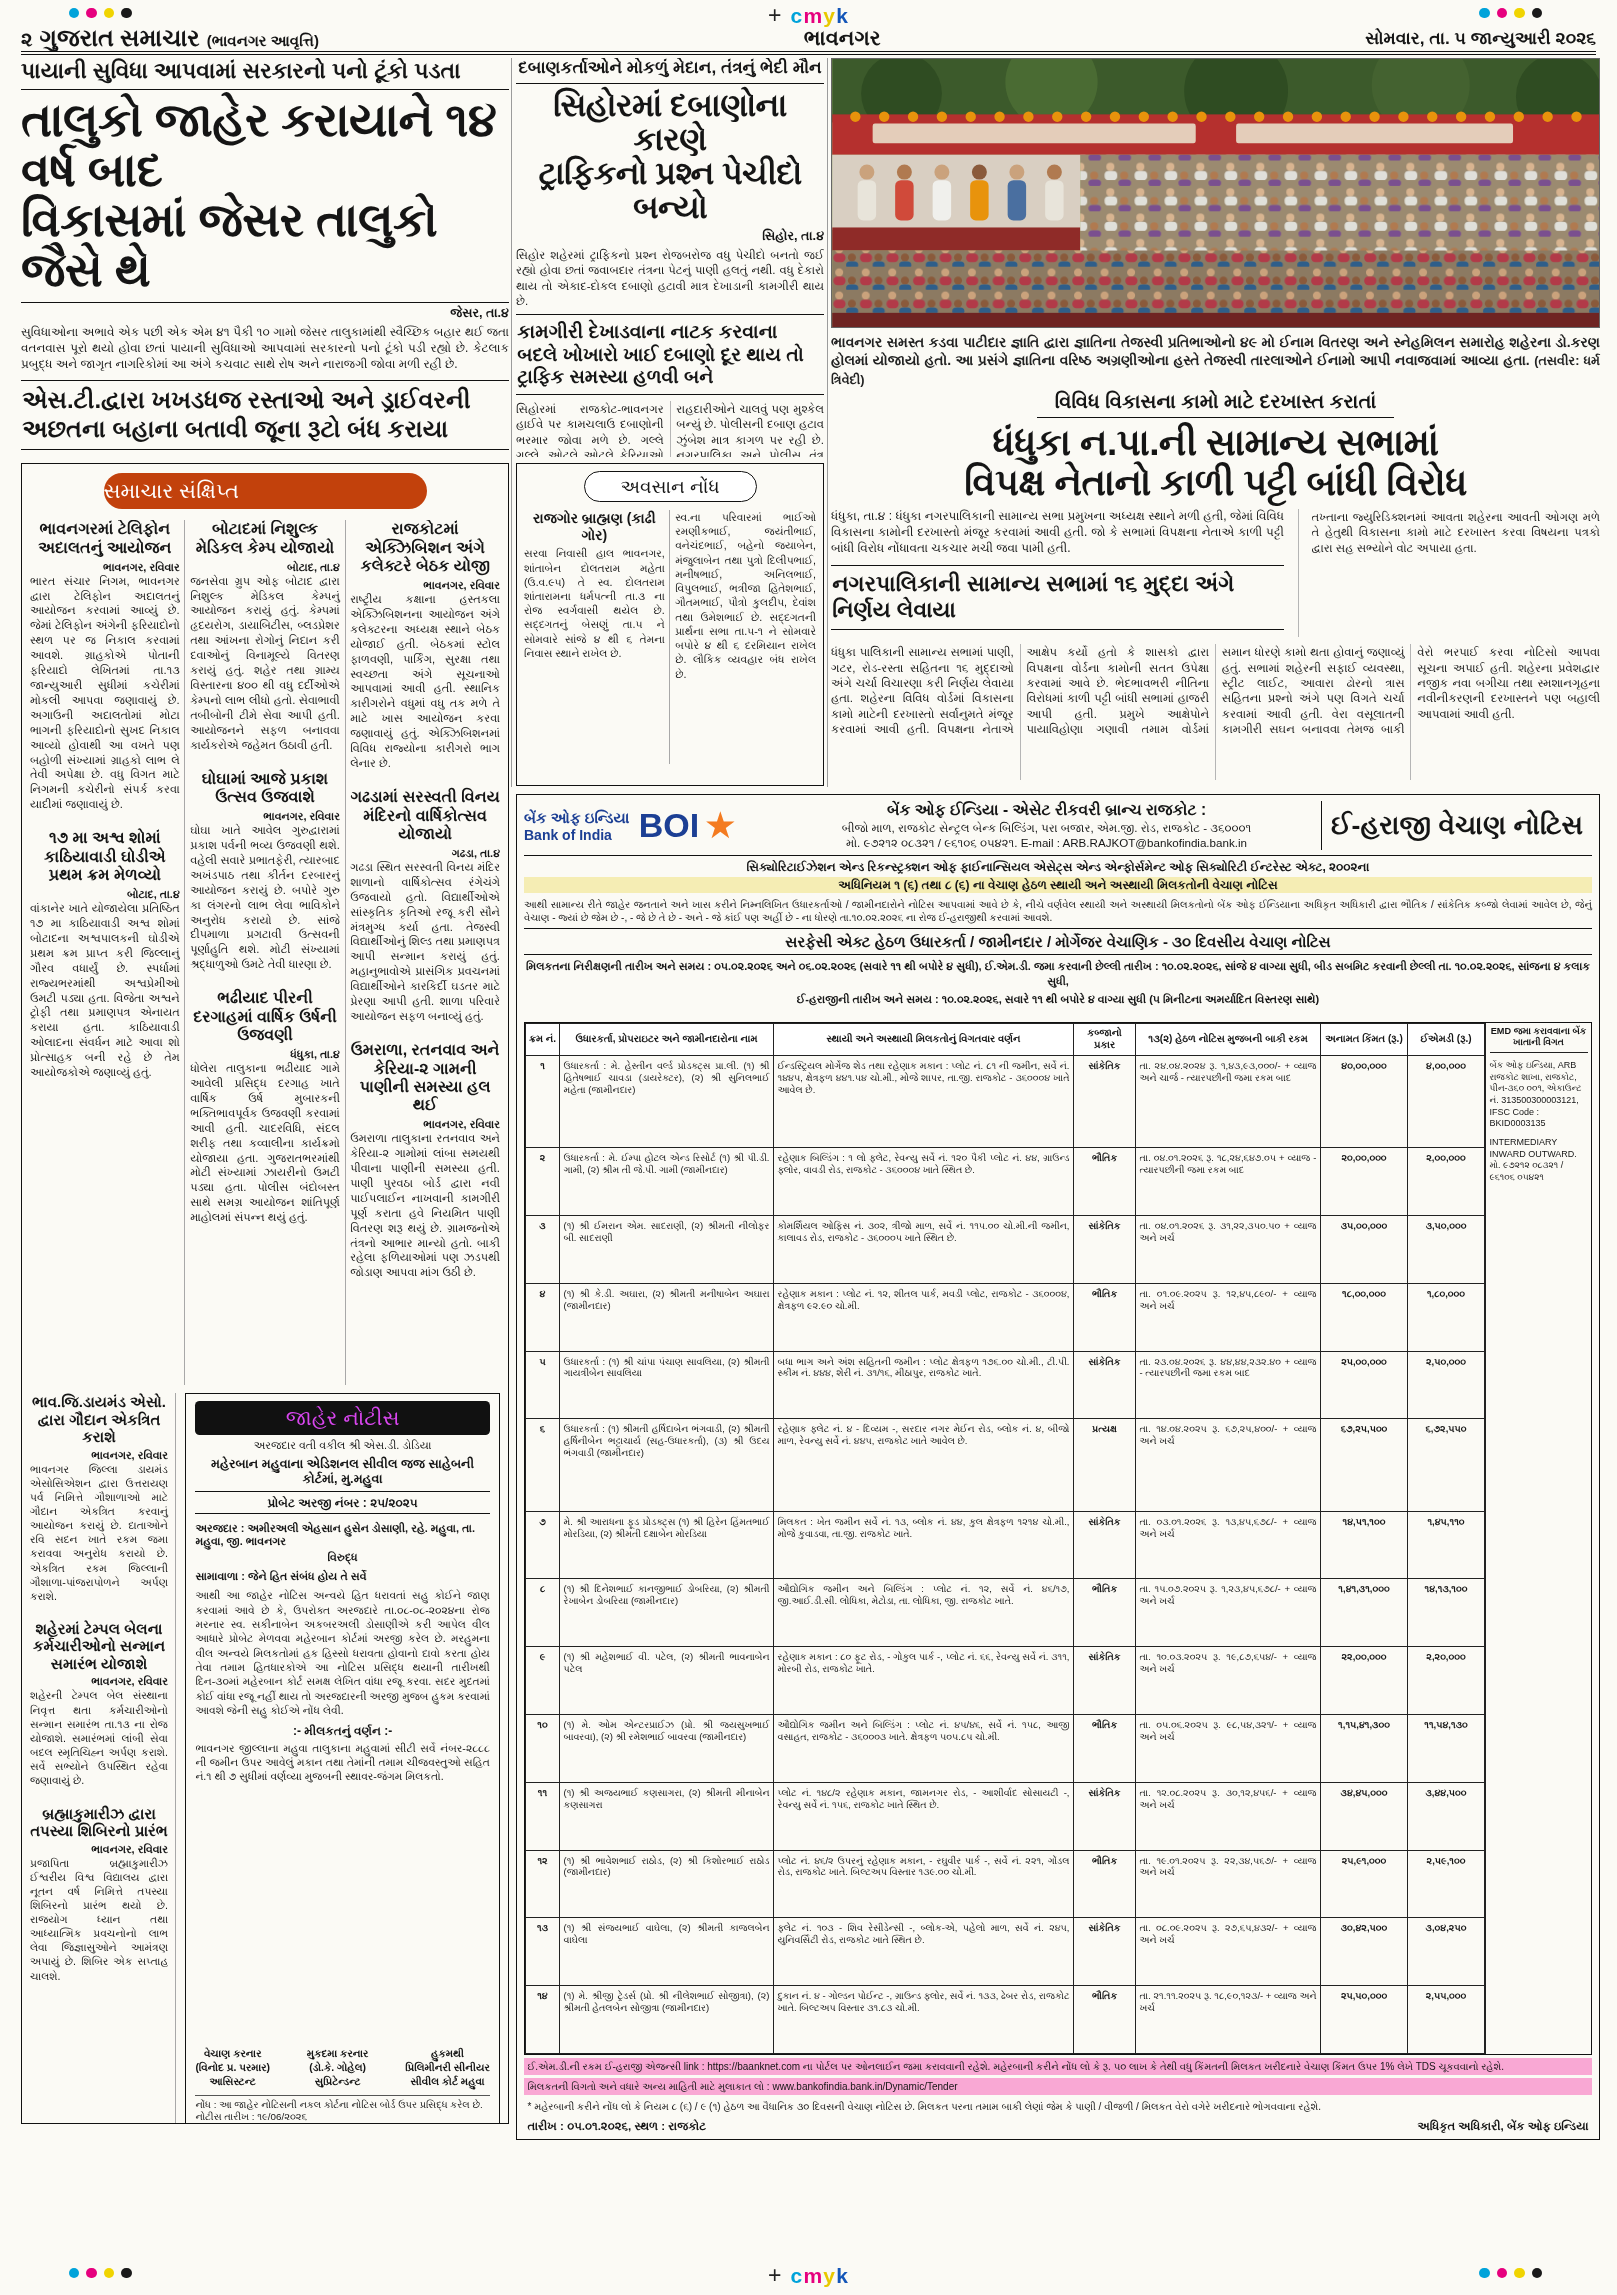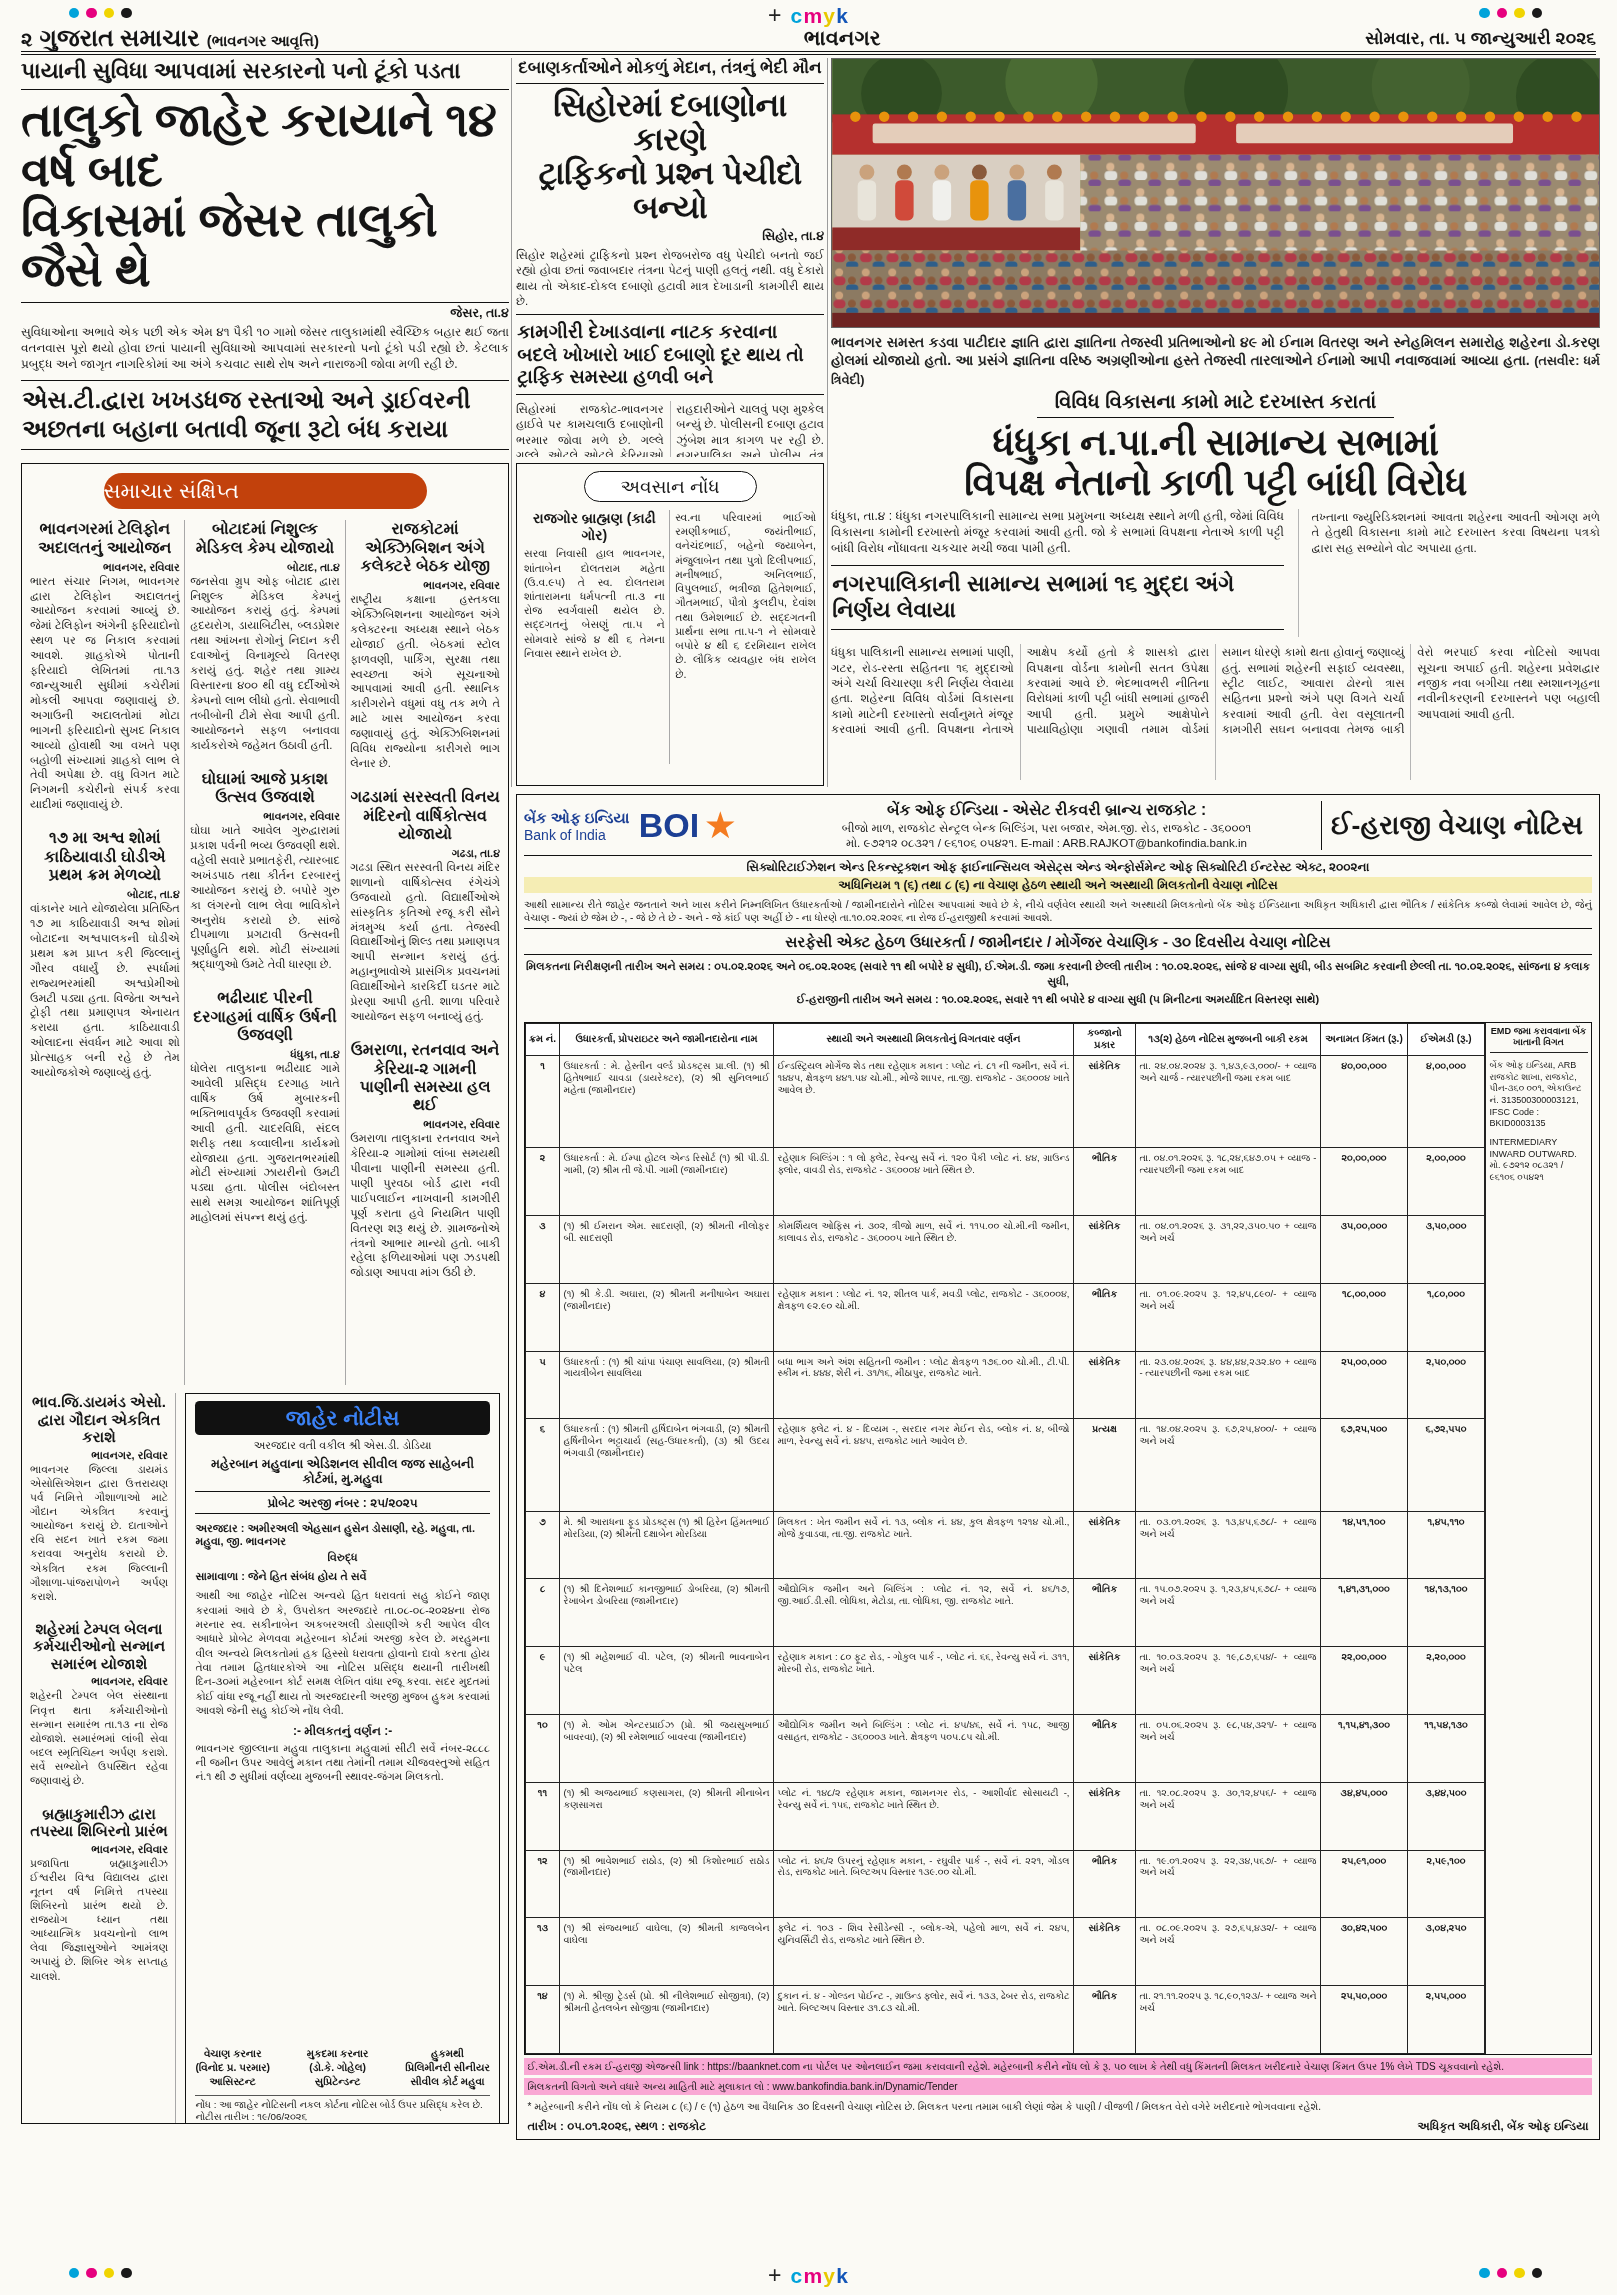--- a/index.html
+++ b/index.html
@@ -76,21 +76,21 @@
 .brief h3{font-size:16px;line-height:1.15;text-align:center;margin-bottom:3.5px}
 .brief .bdl{font-size:11px;font-weight:bold;text-align:right}
 .brief p{font-size:11.3px;line-height:1.32;text-align:justify}
 .briefs-bottom{display:flex;gap:9.2px;margin-top:8px;height:738px;overflow:hidden}
 .bb-left{width:146px;border-right:0.6px solid #a8a8a8;padding-right:7px;overflow:hidden}
 .bb-left .brief h3{font-size:15px}
 .bb-left .brief p{font-size:10.7px}
 
 
 .pnotice{flex:1;border:1.7px solid #111;padding:7px 9.2px;overflow:hidden;display:flex;flex-direction:column}
-.pn-head{background:#111;color:#3b82f6;text-align:center;font-size:21px;font-weight:bold;padding:4.6px 0;border-radius:4.6px}
+.pn-head{background:#111;color:#d946ef;text-align:center;font-size:21px;font-weight:normal;padding:4.6px 0;border-radius:4.6px}
 .pn-line{font-size:11px;text-align:center;margin-top:4.6px}
 .pn-strong{font-size:12.7px;font-weight:bold;text-align:center;margin-top:4.6px}
 .pn-case{font-size:12px;font-weight:bold;text-align:center;margin:4.6px 0;border-top:1.2px solid #111;border-bottom:1.2px solid #111;padding:3.5px 0}
 .pn-party{font-size:11px;font-weight:bold;margin-top:3.5px}
 .pn-versus{font-size:11px;text-align:center;font-weight:bold;margin:2.3px 0}
 .pn-body{font-size:10.7px;line-height:1.34;text-align:justify;margin-top:5.8px}
 .pn-desc{font-size:12px;font-weight:bold;text-align:center;margin:7px 0 2.3px}
 .pn-signs{display:flex;justify-content:space-between;margin-top:auto;gap:5.8px}
 .pn-sign{font-size:10.4px;font-weight:bold;text-align:center;line-height:1.35}
 .pn-note{font-size:9.8px;margin-top:5.8px;border-top:0.6px solid #555;padding-top:3.5px}
@@ -104,21 +104,21 @@
 .ob-h{font-size:14px;font-weight:bold;text-align:center;margin-bottom:2.3px}
 .ob-h:empty{display:none}
 .ob-b{font-size:10.7px;line-height:1.33;text-align:justify}
 
 
 .bank{left:516px;top:794px;width:1084px;height:1346px;border:1.7px solid #111;padding:5.8px 7px;
   display:flex;flex-direction:column;overflow:hidden}
 .bank-head{display:flex;align-items:stretch;border-bottom:1.7px solid #111;padding-bottom:4.6px}
 .boi-block{width:248px;display:flex;align-items:center;gap:9.2px}
 .boi-txt .gu{font-size:15px;font-weight:bold;color:#1c3f94}
-.boi-txt .en{font-size:14px;font-weight:normal;color:#1c3f94}
+.boi-txt .en{font-size:14px;font-weight:bold;color:#1c3f94}
 .boi-sign{font-size:34px;font-weight:bold;color:#1c3f94;display:flex;align-items:center;gap:4.6px}
 .boi-star{color:#f47b20;font-size:37px;line-height:1}
 .bank-addr{flex:1;text-align:center;padding:0 8px}
 .bank-name{font-size:15.6px;font-weight:bold}
 .bank-a1{font-size:11.6px;margin-top:2.3px}
 .bank-a2{font-size:11.6px;margin-top:1.2px}
 .bank-title{width:271px;border-left:1.7px solid #111;display:flex;align-items:center;justify-content:center;
   font-size:26.6px;font-weight:bold;text-align:center;line-height:1.15}
 .bank-act{font-size:12px;font-weight:bold;text-align:center;margin-top:4.6px}
 .bank-act2{font-size:12px;font-weight:bold;text-align:center;background:#f5edb4;margin-top:2.3px;padding:1.2px 0}

